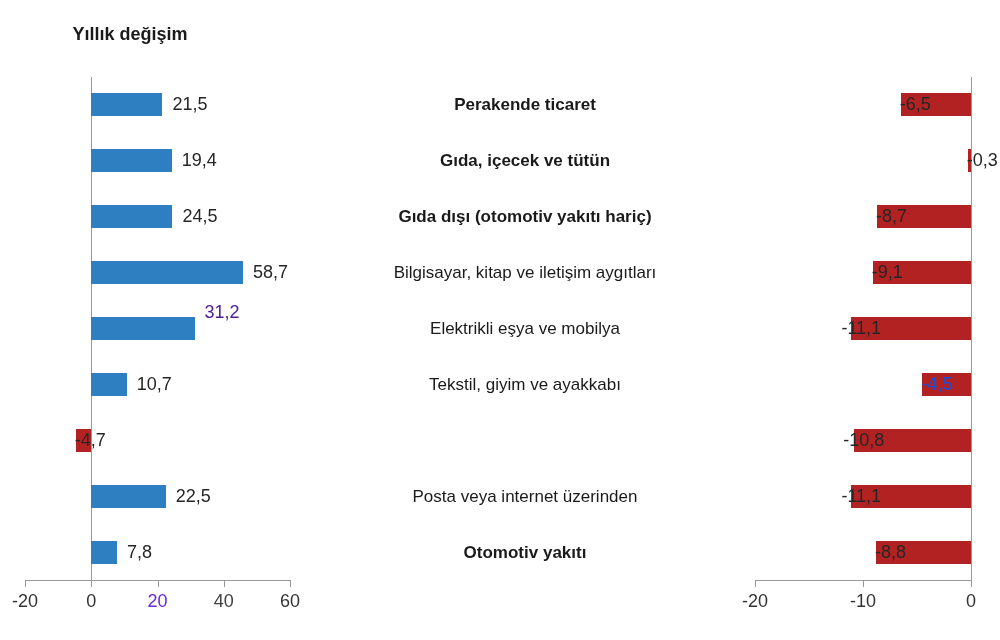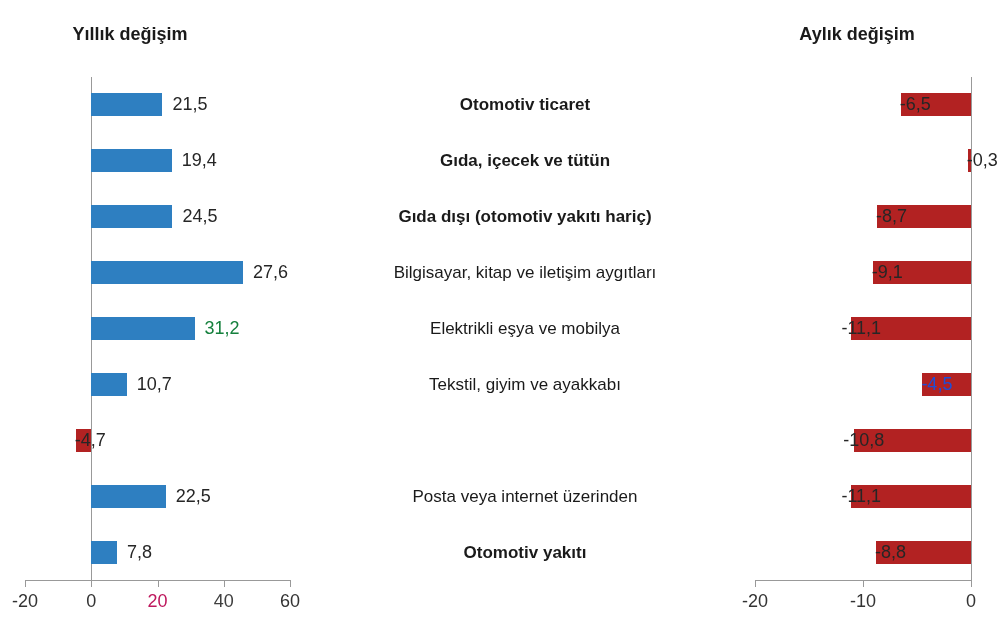--- a/index.html
+++ b/index.html
@@ -25,43 +25,42 @@
     position:absolute;left:330px;width:390px;text-align:center;
     font-size:17px;color:#1a1a1a;line-height:23px;white-space:nowrap;
   }
   .cat.b{font-weight:700;}
 </style>
 </head>
 <body>
 
 <div class="figure" id="fig">
   <div class="title" style="left:30px;width:200px">Yıllık değişim</div>
-  <div class="title" style="left:757px;width:200px">Aylık değişim</div>
 <div class="vline" style="left: 91.25px; top: 77px; width: 1px; height: 503px; background: rgb(153, 153, 153);"></div>
     <div class="hline" style="left: 25px; top: 580px; width: 266px; height: 1px; background: rgb(153, 153, 153);"></div>
     <div class="tick" style="left: 25px; top: 580px; width: 1px; height: 7px; background: rgb(153, 153, 153);"></div>
     <div class="ticklabel" style="left: 25px; top: 591px; color: rgb(51, 51, 51);">-20</div>
     <div class="tick" style="left: 91.25px; top: 580px; width: 1px; height: 7px; background: rgb(153, 153, 153);"></div>
     <div class="ticklabel" style="left: 91.25px; top: 591px; color: rgb(51, 51, 51);">0</div>
     <div class="tick" style="left: 157.5px; top: 580px; width: 1px; height: 7px; background: rgb(153, 153, 153);"></div>
-    <div class="ticklabel" style="left: 157.5px; top: 591px; color: #be185d;">20</div>
+    <div class="ticklabel" style="left: 157.5px; top: 591px; color: #6d28d9;">20</div>
     <div class="tick" style="left: 223.75px; top: 580px; width: 1px; height: 7px; background: rgb(153, 153, 153);"></div>
     <div class="ticklabel" style="left: 223.75px; top: 591px; color: #404040;">40</div>
     <div class="tick" style="left: 290px; top: 580px; width: 1px; height: 7px; background: rgb(153, 153, 153);"></div>
     <div class="ticklabel" style="left: 290px; top: 591px; color: rgb(51, 51, 51);">60</div>
     <div class="bar" style="left: 91.25px; top: 93.4444px; width: 71.2188px; background: rgb(46, 127, 193);"></div>
     <div class="vallabel" style="top: 93.4444px; color: rgb(38, 38, 38); left: 172.469px;">21,5</div>
     <div class="bar" style="left: 91.25px; top: 149.333px; width: 80.4937px; background: rgb(46, 127, 193);"></div>
     <div class="vallabel" style="top: 149.333px; color: rgb(38, 38, 38); left: 181.744px;">19,4</div>
     <div class="bar" style="left: 91.25px; top: 205.222px; width: 81.1562px; background: rgb(46, 127, 193);"></div>
     <div class="vallabel" style="top: 205.222px; color: rgb(38, 38, 38); left: 182.406px;">24,5</div>
     <div class="bar" style="left: 91.25px; top: 261.111px; width: 151.713px; background: rgb(46, 127, 193);"></div>
-    <div class="vallabel" style="top: 261.111px; color: rgb(38, 38, 38); left: 252.963px;">27,6</div>
+    <div class="vallabel" style="top: 261.111px; color: rgb(38, 38, 38); left: 252.963px;">58,7</div>
     <div class="bar" style="left: 91.25px; top: 317px; width: 103.35px; background: rgb(46, 127, 193);"></div>
-    <div class="vallabel" style="top: 317px; color: #15803d; left: 204.6px;">31,2</div>
+    <div class="vallabel" style="top: 301px; color: #4c1d95; left: 204.6px;">31,2</div>
     <div class="bar" style="left: 91.25px; top: 372.889px; width: 35.4437px; background: rgb(46, 127, 193);"></div>
     <div class="vallabel" style="top: 372.889px; color: rgb(38, 38, 38); left: 136.694px;">10,7</div>
     <div class="bar" style="left: 75.6813px; top: 428.778px; width: 15.5687px; background: rgb(178, 34, 34);"></div>
     <div class="vallabel" style="top: 428.778px; color: rgb(38, 38, 38); right: 934.319px;">-4,7</div>
     <div class="bar" style="left: 91.25px; top: 484.667px; width: 74.5312px; background: rgb(46, 127, 193);"></div>
     <div class="vallabel" style="top: 484.667px; color: rgb(38, 38, 38); left: 175.781px;">22,5</div>
     <div class="bar" style="left: 91.25px; top: 540.556px; width: 25.8375px; background: rgb(46, 127, 193);"></div>
     <div class="vallabel" style="top: 540.556px; color: rgb(38, 38, 38); left: 127.088px;">7,8</div>
     <div class="vline" style="left: 971px; top: 77px; width: 1px; height: 503px; background: rgb(153, 153, 153);"></div>
     <div class="hline" style="left: 755px; top: 580px; width: 217px; height: 1px; background: rgb(153, 153, 153);"></div>
@@ -82,21 +81,21 @@
     <div class="bar" style="left: 851.12px; top: 317px; width: 119.88px; background: rgb(178, 34, 34);"></div>
     <div class="vallabel" style="top: 317px; color: rgb(38, 38, 38); right: 158.88px;">-11,1</div>
     <div class="bar" style="left: 922.4px; top: 372.889px; width: 48.6px; background: rgb(178, 34, 34);"></div>
     <div class="vallabel" style="top: 372.889px; color: #1d4ed8; right: 87.6px;">-4,5</div>
     <div class="bar" style="left: 854.36px; top: 428.778px; width: 116.64px; background: rgb(178, 34, 34);"></div>
     <div class="vallabel" style="top: 428.778px; color: rgb(38, 38, 38); right: 155.64px;">-10,8</div>
     <div class="bar" style="left: 851.12px; top: 484.667px; width: 119.88px; background: rgb(178, 34, 34);"></div>
     <div class="vallabel" style="top: 484.667px; color: rgb(38, 38, 38); right: 158.88px;">-11,1</div>
     <div class="bar" style="left: 875.96px; top: 540.556px; width: 95.04px; background: rgb(178, 34, 34);"></div>
     <div class="vallabel" style="top: 540.556px; color: rgb(38, 38, 38); right: 134.04px;">-8,8</div>
-    <div class="cat b" style="top: 93.4444px;">Otomotiv ticaret</div>
+    <div class="cat b" style="top: 93.4444px;">Perakende ticaret</div>
     <div class="cat b" style="top: 149.333px;">Gıda, içecek ve tütün</div>
     <div class="cat b" style="top: 205.222px;">Gıda dışı (otomotiv yakıtı hariç)</div>
     <div class="cat" style="top: 261.111px;">Bilgisayar, kitap ve iletişim aygıtları</div>
     <div class="cat" style="top: 317px;">Elektrikli eşya ve mobilya</div>
     <div class="cat" style="top: 372.889px;">Tekstil, giyim ve ayakkabı</div>
     <div class="cat" style="top: 484.667px;">Posta veya internet üzerinden</div>
     <div class="cat b" style="top: 540.556px;">Otomotiv yakıtı</div>
   </div>
 
 </body></html>

